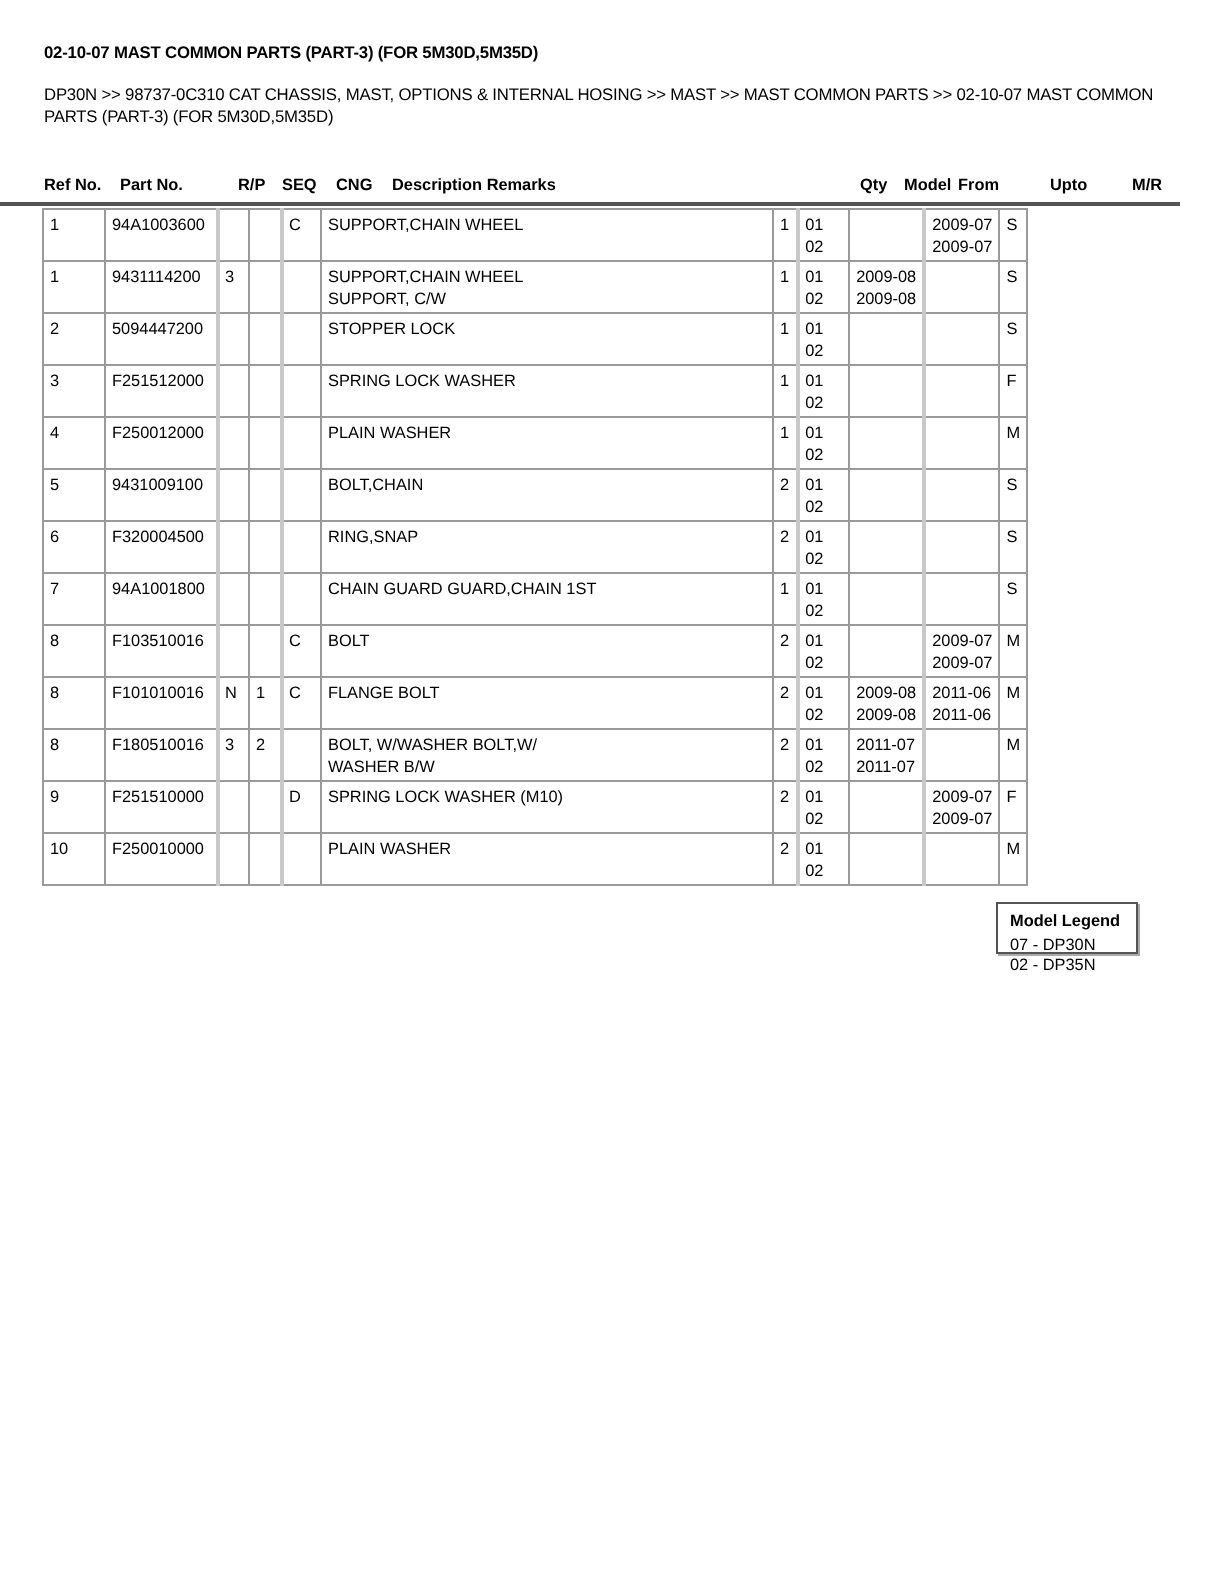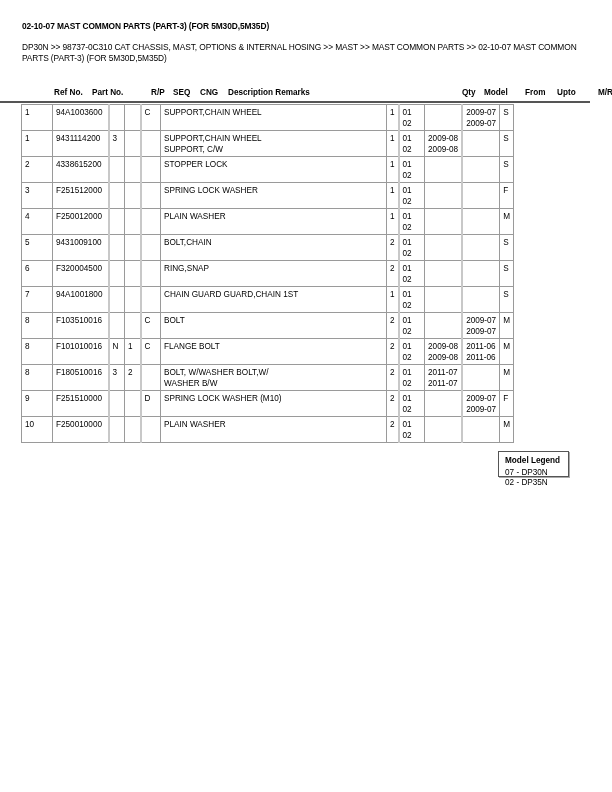--- a/index.html
+++ b/index.html
@@ -1,21 +1,21 @@
 <!DOCTYPE html>
 <html><head>
 <meta charset="utf-8">
 <style>
   html, body { margin: 0; padding: 0; background: #ffffff; }
   body { width: 612px; height: 792px; position: relative; overflow: hidden;
          font-family: "Liberation Sans", sans-serif; color: #000; }
   .title { position: absolute; left: 22px; top: 21px; font-size: 8.4px; font-weight: bold; letter-spacing: -0.1px; }
   .breadcrumb { position: absolute; left: 22px; top: 42px; width: 575px; font-size: 8.4px; font-weight: normal; line-height: 10.5px; letter-spacing: -0.1px; }
   .header-row { position: absolute; left: 22px; top: 88px; width: 565px; height: 12px; font-size: 8.2px; font-weight: bold; }
-  .header-row span { position: absolute; top: 0; white-space: nowrap; margin-left: 32px; }
+  .header-row span { position: absolute; top: 0; white-space: nowrap; }
   .header-rule { position: absolute; left: 0; top: 101px; width: 590px; height: 2px; background: #555; }
   table.parts { position: absolute; left: 21px; top: 104px; border-collapse: collapse; table-layout: fixed; font-size: 8.2px; }
   table.parts td { border: 1px solid #9a9a9a; vertical-align: top; padding: 3px 3px 0 3px; line-height: 10.5px; height: 22px; white-space: nowrap; overflow: hidden; }
   table.parts td.gap { border-left: 2px solid #c8c8c8; }
   .c-ref { width: 31px; } .c-part { width: 56px; } .c-rp { width: 16px; } .c-seq { width: 16px; }
   .c-cng { width: 20px; } .c-desc { width: 226px; } .c-qty { width: 12px; } .c-model { width: 26px; }
   .c-from { width: 35px; } .c-upto { width: 34px; } .c-mr { width: 9px; }
   .legend { position: absolute; left: 498px; top: 451px; width: 71px; height: 26px; border: 1px solid #555; box-shadow: 1px 1px 0 #aaa; font-size: 8.2px; padding: 4px 0 0 6px; box-sizing: border-box; line-height: 10.5px; }
   .legend .lt { font-weight: bold; margin-bottom: 1px; }
 </style>
@@ -27,21 +27,21 @@
 
 <div class="header-row">
   <span style="left:0px">Ref No.</span>
   <span style="left:38px">Part No.</span>
   <span style="left:97px">R/P</span>
   <span style="left:119px">SEQ</span>
   <span style="left:146px">CNG</span>
   <span style="left:174px">Description Remarks</span>
   <span style="left:408px">Qty</span>
   <span style="left:430px">Model</span>
-  <span style="left:471px">From</span>
+  <span style="left:457px">From</span>
   <span style="left:503px">Upto</span>
   <span style="left:544px">M/R</span>
 </div>
 <div class="header-rule"></div>
 
 <table class="parts">
   <colgroup>
     <col class="c-ref">
       <col class="c-part">
       <col class="c-rp">
@@ -131,21 +131,21 @@
         </td>
         <td>
           <div>S</div>
         </td>
       </tr>
       <tr>
         <td>
           <div>2</div>
         </td>
         <td>
-          <div>4338615200</div>
+          <div>5094447200</div>
         </td>
         <td class="gap">
           <div></div>
         </td>
         <td>
           <div></div>
         </td>
         <td class="gap">
           <div></div>
         </td>

